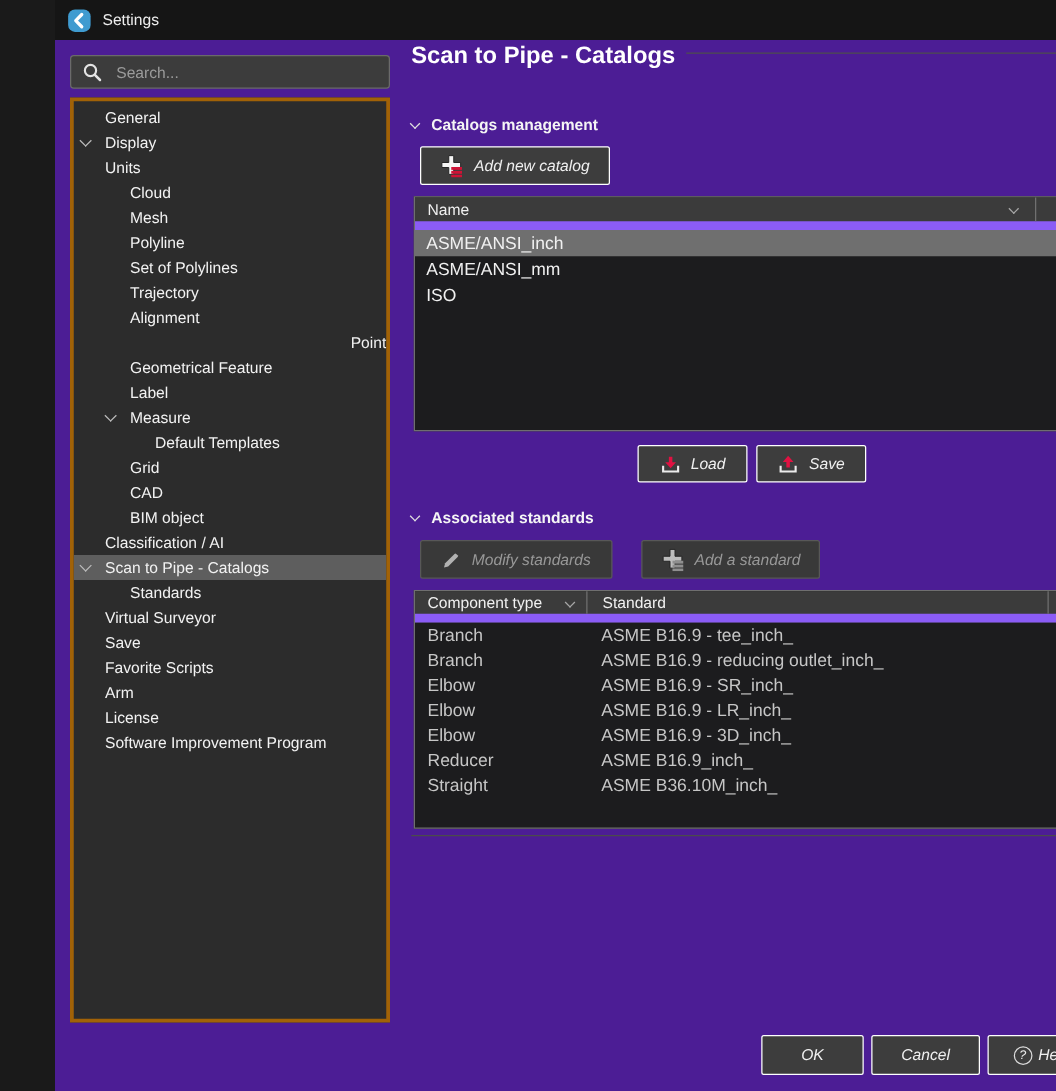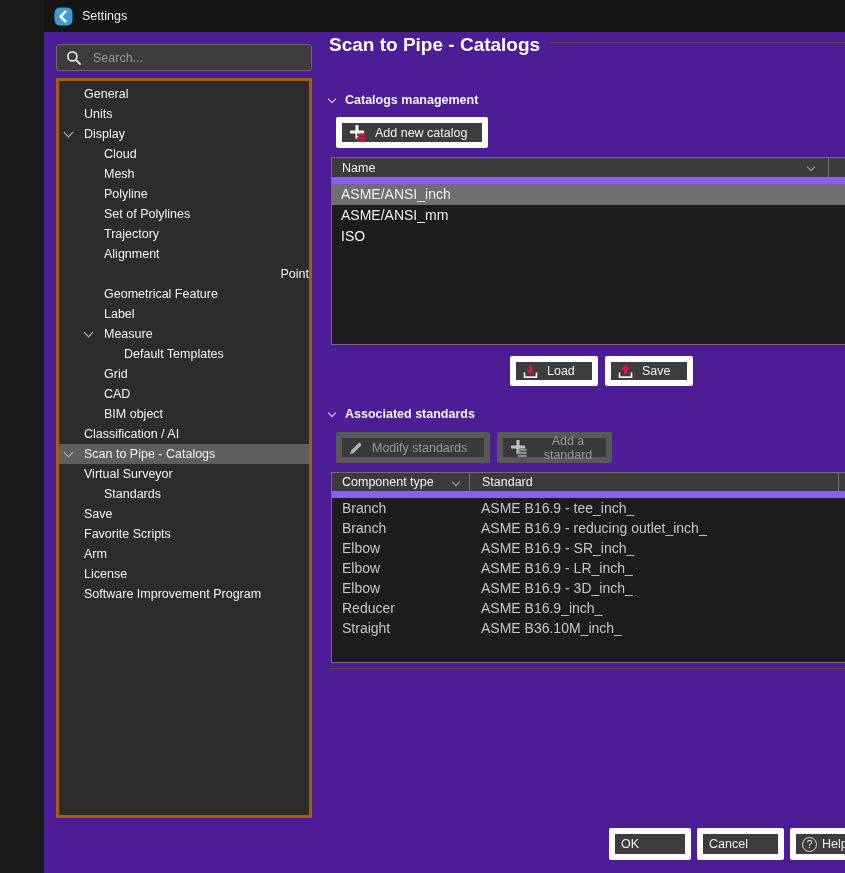--- a/index.html
+++ b/index.html
@@ -23,23 +23,23 @@
   .search input::placeholder { color:#9b9b9b; }
   .tree { position:absolute; left:12px; top:78px; width:256px; height:740px;
     border:3px solid #a16207; background:#2c2c2c; padding-top:3px; overflow:hidden; }
   .tree-item { position:relative; height:20px; line-height:20px; font-size:12.5px;
     color:#f2f2f2; white-space:nowrap; }
   .tree-item.selected { background:#5e5e5e; }
   .chev { position:absolute; top:5px; width:9px; height:9px; }
   .chev::before { content:""; position:absolute; left:1px; top:0; width:6px; height:6px;
     border-right:1.6px solid #bdbdbd; border-bottom:1.6px solid #bdbdbd; transform:rotate(45deg); }
   
-  .btn { position:absolute; display:flex; align-items:center; justify-content:flex-start; gap:8px;
-    background:#3d3d3d; border:6px solid #ffffff; border-radius:2px; color:#f0f0f0;
-    font-size:12.5px; font-family:inherit; cursor:default; }
+  .btn { position:absolute; display:flex; align-items:center; justify-content:center; gap:8px;
+    background:#3d3d3d; border:1px solid #ffffff; border-radius:2px; color:#f0f0f0;
+    font-size:12.5px; font-family:inherit; cursor:default;font-style:italic; }
   .btn.disabled { color:#989898; border-color:#585858; background:#393939; }
   
   .page-title { position:absolute; left:285px; top:34px; font-size:19px; font-weight:bold; color:#ffffff; }
   .title-divider { position:absolute; left:505px; top:42px; width:328px; height:1px; background:#4e4e4e; }
   .section-hdr { position:absolute; display:flex; align-items:center; gap:8px;
     font-weight:bold; font-size:12.5px; color:#f5f5f5; }
   .schev { position:relative; width:9px; height:9px; display:inline-block; }
   .schev::before { content:""; position:absolute; left:1px; top:0; width:5px; height:5px;
     border-right:1.6px solid #e0e0e0; border-bottom:1.6px solid #e0e0e0; transform:rotate(45deg); }
   
@@ -85,40 +85,40 @@
       <svg width="16" height="16" viewBox="0 0 16 16">
         <circle cx="6.4" cy="6.4" r="4.5" fill="none" stroke="#e3e3e3" stroke-width="1.7"></circle>
         <line x1="9.9" y1="9.9" x2="14" y2="14" stroke="#e3e3e3" stroke-width="2" stroke-linecap="round"></line>
       </svg>
     </span>
     <input type="text" placeholder="Search..." style="">
   </div>
 
   <div class="tree" id="tree">
       <div class="tree-item" style="padding-left: 25px;"><span>General</span></div>
+      <div class="tree-item" style="padding-left: 25px;"><span class="chev" style="left: 5px;"></span><span>Display</span></div>
       <div class="tree-item" style="padding-left: 25px;"><span>Units</span></div>
-      <div class="tree-item" style="padding-left: 25px;"><span class="chev" style="left: 5px;"></span><span>Display</span></div>
       <div class="tree-item" style="padding-left: 45px;"><span>Cloud</span></div>
       <div class="tree-item" style="padding-left: 45px;"><span>Mesh</span></div>
       <div class="tree-item" style="padding-left: 45px;"><span>Polyline</span></div>
       <div class="tree-item" style="padding-left: 45px;"><span>Set of Polylines</span></div>
       <div class="tree-item" style="padding-left: 45px;"><span>Trajectory</span></div>
       <div class="tree-item" style="padding-left: 45px;"><span>Alignment</span></div>
       <div class="tree-item" style="padding-left: 45px; text-align: right;"><span>Point</span></div>
       <div class="tree-item" style="padding-left: 45px;"><span>Geometrical Feature</span></div>
       <div class="tree-item" style="padding-left: 45px;"><span>Label</span></div>
       <div class="tree-item" style="padding-left: 45px;"><span class="chev" style="left: 25px;"></span><span>Measure</span></div>
       <div class="tree-item" style="padding-left: 65px;"><span>Default Templates</span></div>
       <div class="tree-item" style="padding-left: 45px;"><span>Grid</span></div>
       <div class="tree-item" style="padding-left: 45px;"><span>CAD</span></div>
       <div class="tree-item" style="padding-left: 45px;"><span>BIM object</span></div>
       <div class="tree-item" style="padding-left: 25px;"><span>Classification / AI</span></div>
       <div class="tree-item selected" style="padding-left: 25px;"><span class="chev" style="left: 5px;"></span><span>Scan to Pipe - Catalogs</span></div>
+      <div class="tree-item" style="padding-left: 45px;"><span>Standards</span></div>
       <div class="tree-item" style="padding-left: 25px;"><span>Virtual Surveyor</span></div>
-      <div class="tree-item" style="padding-left: 45px;"><span>Standards</span></div>
       <div class="tree-item" style="padding-left: 25px;"><span>Save</span></div>
       <div class="tree-item" style="padding-left: 25px;"><span>Favorite Scripts</span></div>
       <div class="tree-item" style="padding-left: 25px;"><span>Arm</span></div>
       <div class="tree-item" style="padding-left: 25px;"><span>License</span></div>
       <div class="tree-item" style="padding-left: 25px;"><span>Software Improvement Program</span></div>
     </div>
 
 
   <div class="page-title">Scan to Pipe - Catalogs</div>
   <div class="title-divider"></div>
@@ -180,21 +180,21 @@
   </div>
 
   <button class="btn disabled" style="left:292px; top:432px; width:154px; height:31px;">
     <span>
       <svg width="16" height="16" viewBox="0 0 16 16">
         <path d="M2.2 14 l0.9-3.4 L10.6 3.1 a1 1 0 0 1 1.4 0 l1.1 1.1 a1 1 0 0 1 0 1.4 L5.5 13.2 Z" fill="#b2b2b2"></path>
       </svg>
     </span>
     <span>Modify standards</span>
   </button>
-  <button class="btn disabled" style="left:453px; top:432px; width:115px; height:31px;">
+  <button class="btn disabled" style="left:469px; top:432px; width:143px; height:31px;">
     <span>
       <svg width="19" height="19" viewBox="0 0 19 19">
         <path d="M7 1.5 h4 v5.5 h5.5 v4 H11 v5.5 H7 V11 H1.5 V7 H7 Z" fill="#bdbdbd" stroke="#262626" stroke-width="0.8"></path>
         <rect x="9" y="10.6" width="8.6" height="2.3" fill="#8f8f8f"></rect>
         <rect x="9" y="13.7" width="8.6" height="2.3" fill="#8f8f8f"></rect>
         <rect x="9" y="16.8" width="8.6" height="2.2" fill="#8f8f8f"></rect>
       </svg>
     </span>
     <span>Add a standard</span>
   </button>

